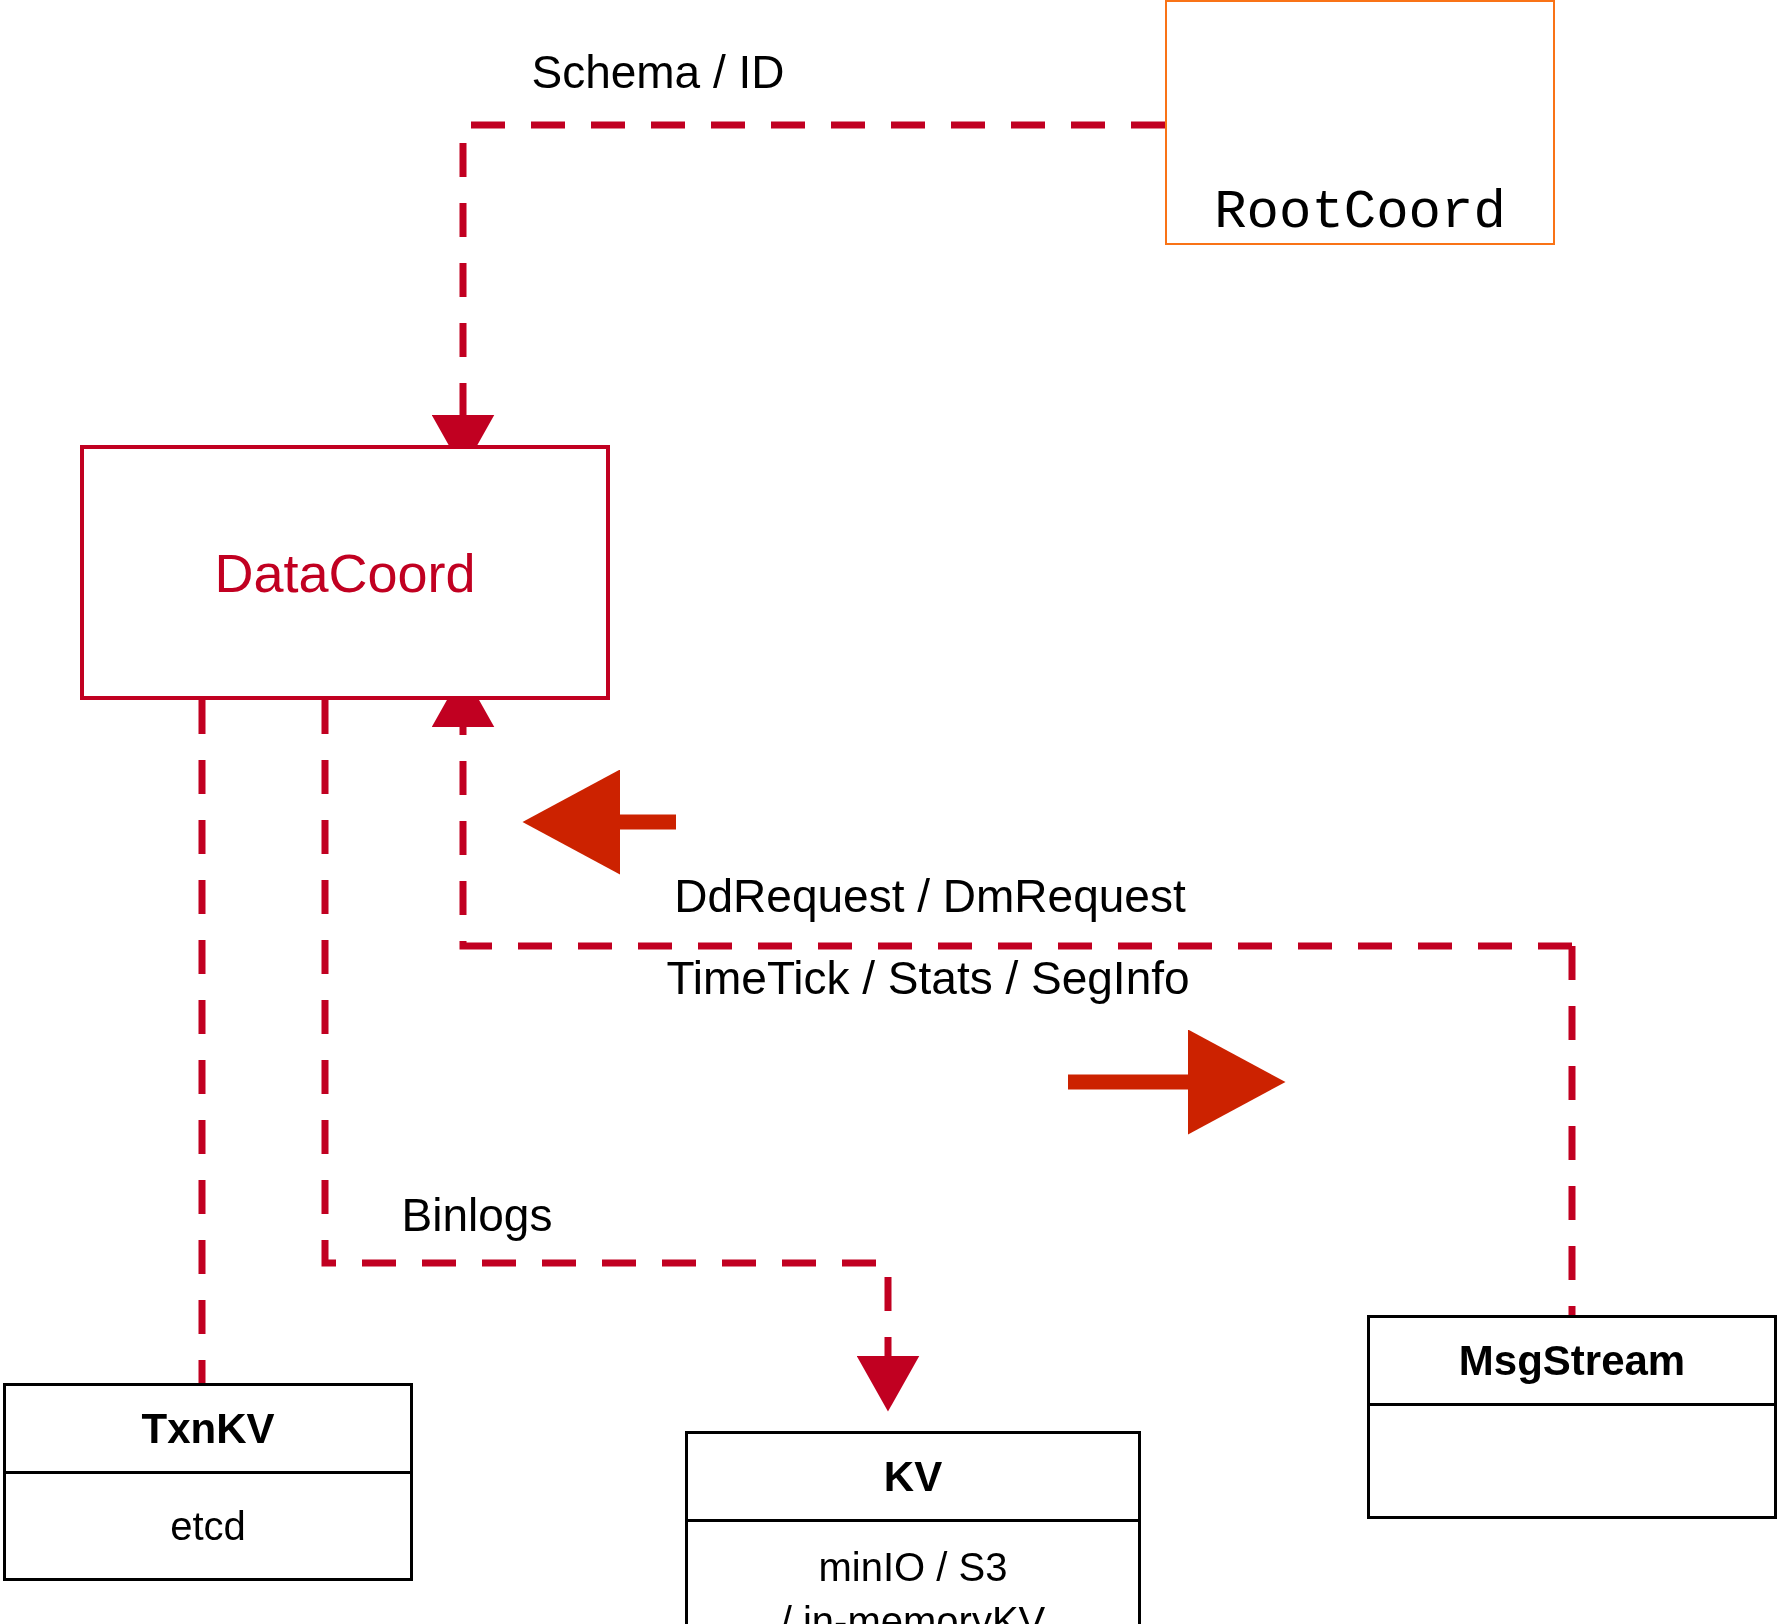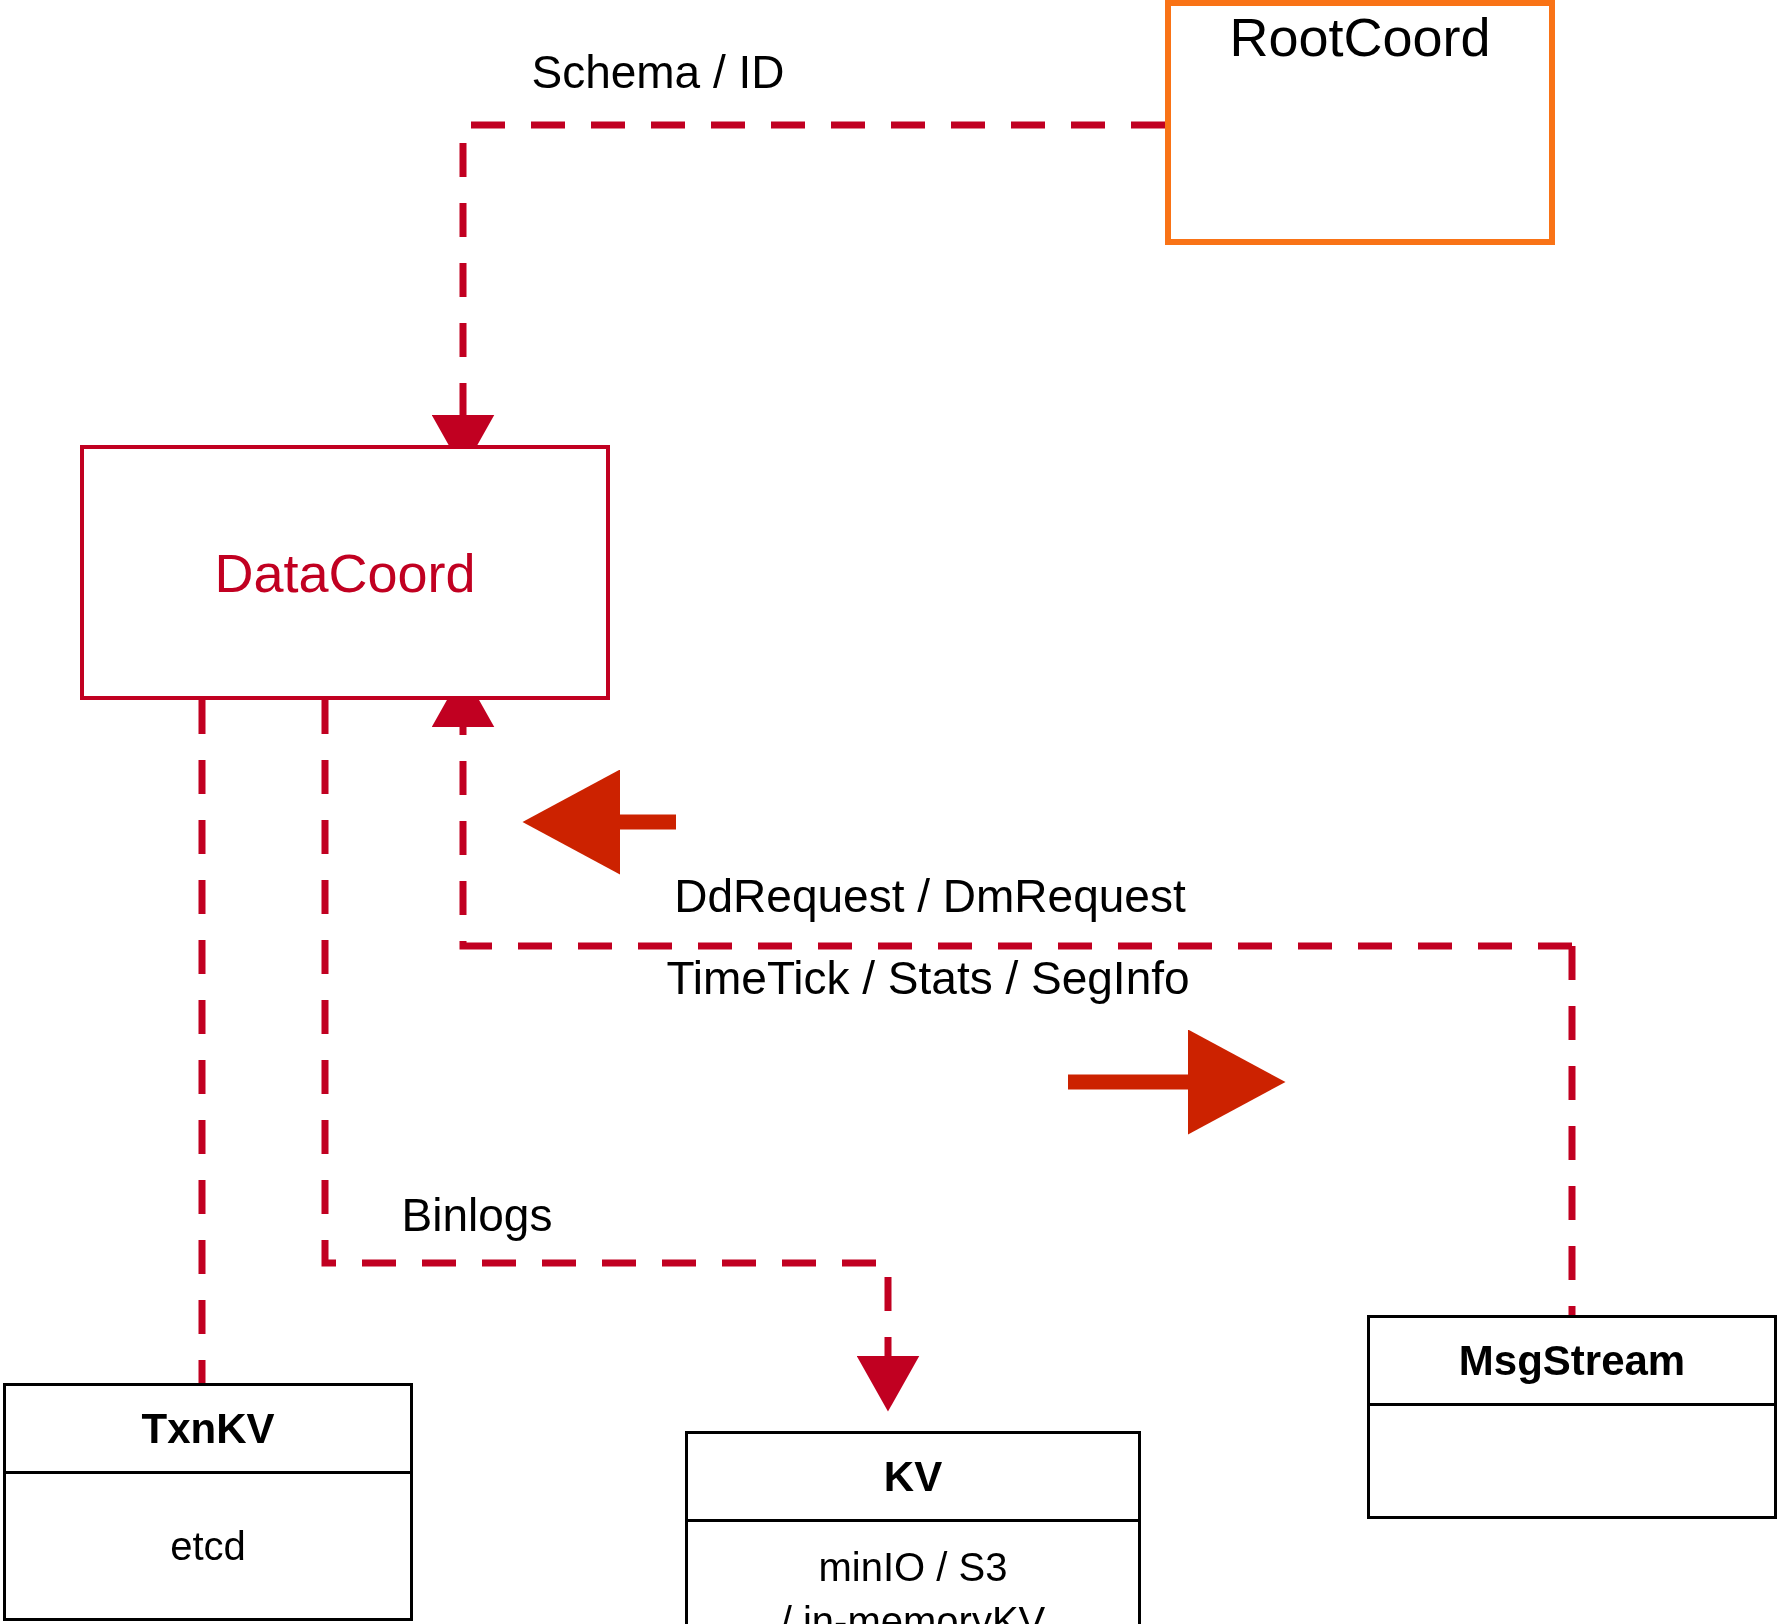--- a/index.html
+++ b/index.html
@@ -24,24 +24,25 @@
     width: 1781px;
     height: 1624px;
     pointer-events: none;
   }
   .node {
     position: absolute;
     box-sizing: border-box;
     background: #ffffff;
   }
   .node-plain {
-    border: 6px solid #f97316;
+    border: 2px solid #f97316;
     display: flex;
-    align-items: flex-start;
+    align-items: flex-end;
     justify-content: center;
+    font-family: Liberation Mono, monospace;
   }
   .node-plain .node-label {
     font-size: 54px;
     color: #000000;
     font-weight: 400;
   }
   .node-accent {
     border: 4px solid #c10021;
     display: flex;
     align-items: center;
@@ -133,21 +134,21 @@
   </svg>
 
   <div class="node node-plain" style="left:1165px; top:0px; width:390px; height:245px;">
     <span class="node-label">RootCoord</span>
   </div>
 
   <div class="node node-accent" style="left:80px; top:445px; width:530px; height:255px;">
     <span class="node-label">DataCoord</span>
   </div>
 
-  <div class="node node-split" style="left:3px; top:1383px; width:410px; height:238px;">
+  <div class="node node-split" style="left:3px; top:1383px; width:410px; height:198px;">
     <div class="split-head" style="height:85px;">TxnKV</div>
     <div class="split-body">
       <div>etcd</div>
     </div>
   </div>
 
   <div class="node node-split" style="left:685px; top:1431px; width:456px; height:238px;">
     <div class="split-head" style="height:85px;">KV</div>
     <div class="split-body">
       <div>minIO / S3</div>

